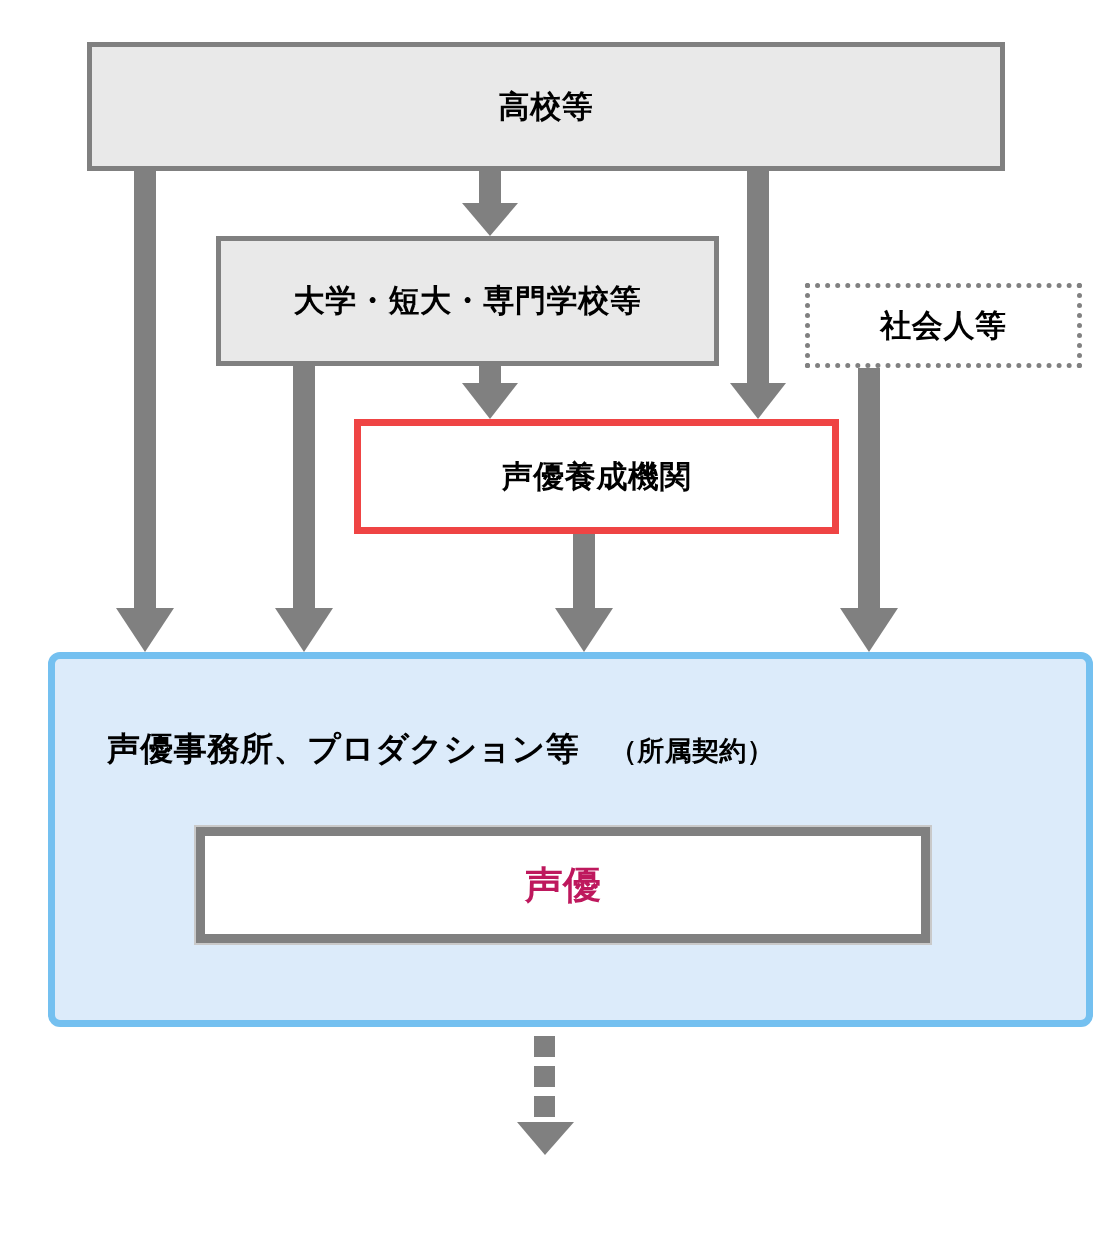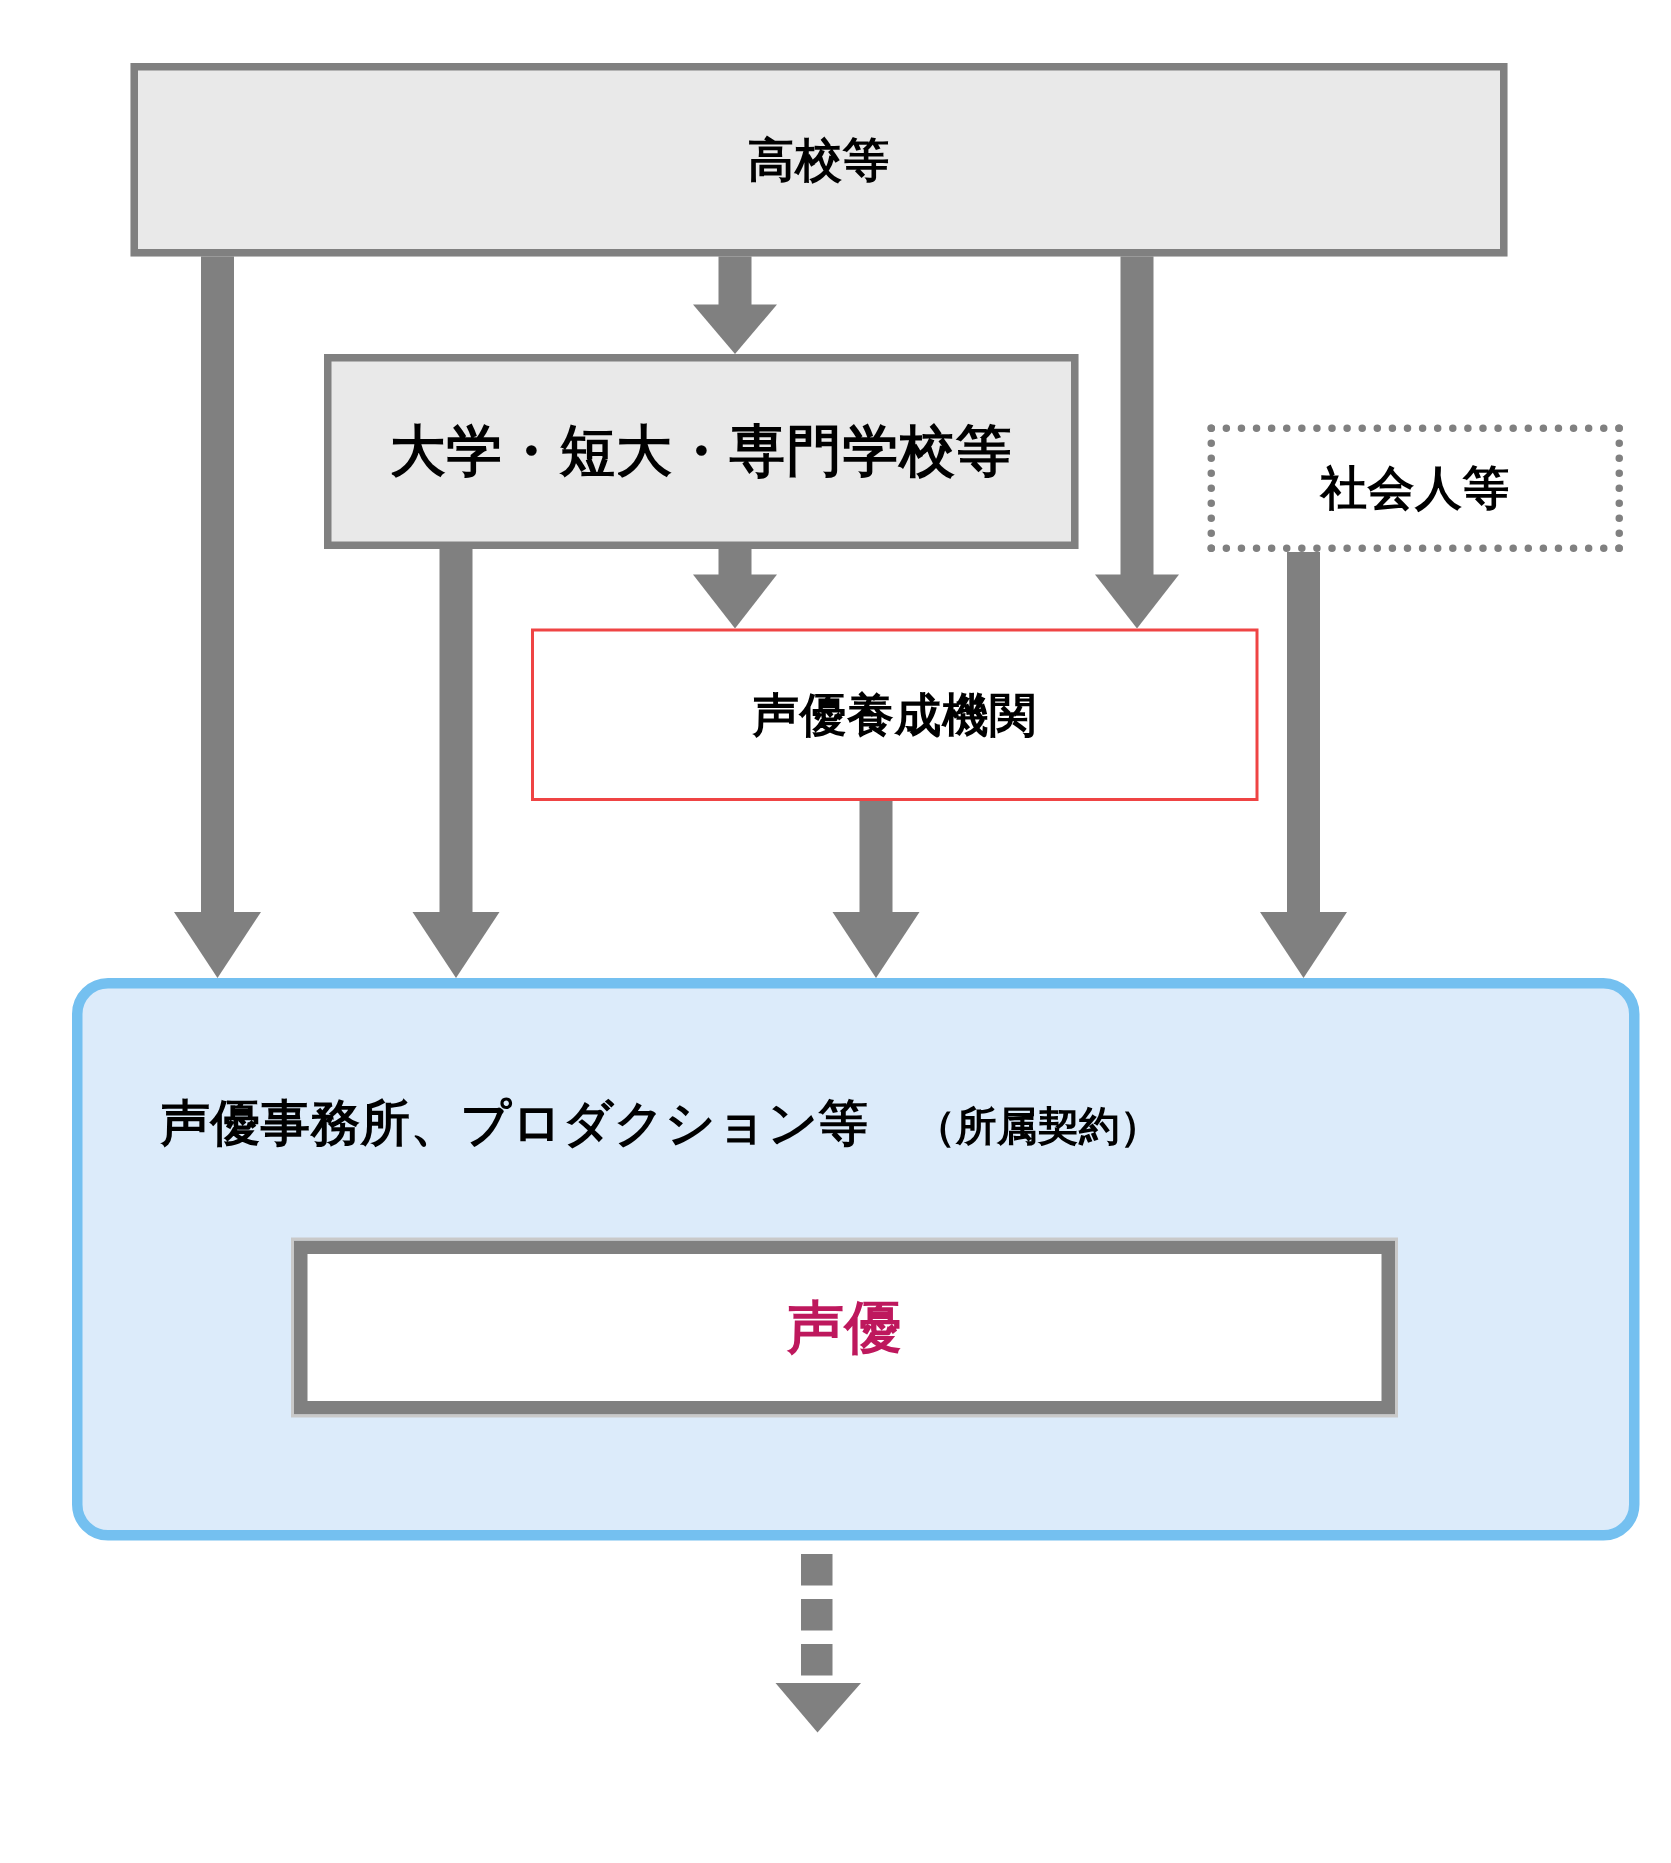--- a/index.html
+++ b/index.html
@@ -47,21 +47,21 @@
   }
 
   
   #node-university {
     left: 216px;
     top: 236px;
     width: 503px;
     height: 130px;
     background: #E9E9E9;
     border: 5px solid #808080;
-    font-size: 37px;
+    font-size: 31px;
     align-items: center;
   }
 
   
   #node-working-adult {
     left: 805px;
     top: 283px;
     width: 277px;
     height: 85px;
     background: transparent;
@@ -69,33 +69,33 @@
     font-size: 31px;
   }
 
   
   #node-training {
     left: 354px;
     top: 419px;
     width: 485px;
     height: 115px;
     background: #FFFFFF;
-    border: 2px solid #ef4444;
+    border: 7px solid #ef4444;
     font-size: 31px;
   }
 
   
   #node-agency {
     left: 48px;
     top: 652px;
     width: 1045px;
     height: 375px;
     background: #DCEBFA;
     border: 7px solid #74C0F0;
-    border-radius: 24px;
+    border-radius: 12px;
     display: block;
   }
   #agency-heading {
     position: absolute;
     left: 52px;
     top: 68px;
     display: flex;
     align-items: baseline;
     white-space: nowrap;
   }

